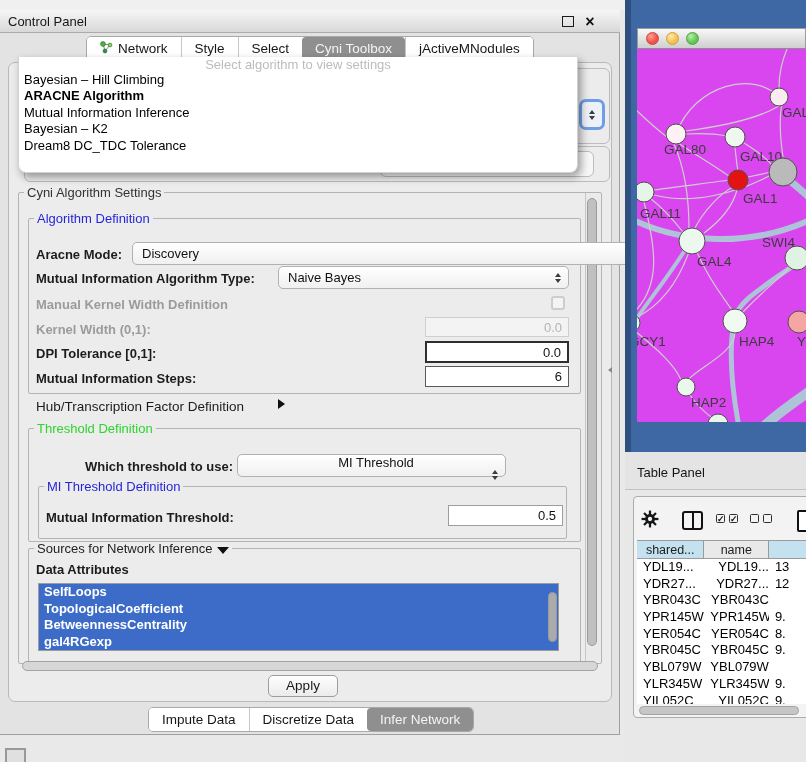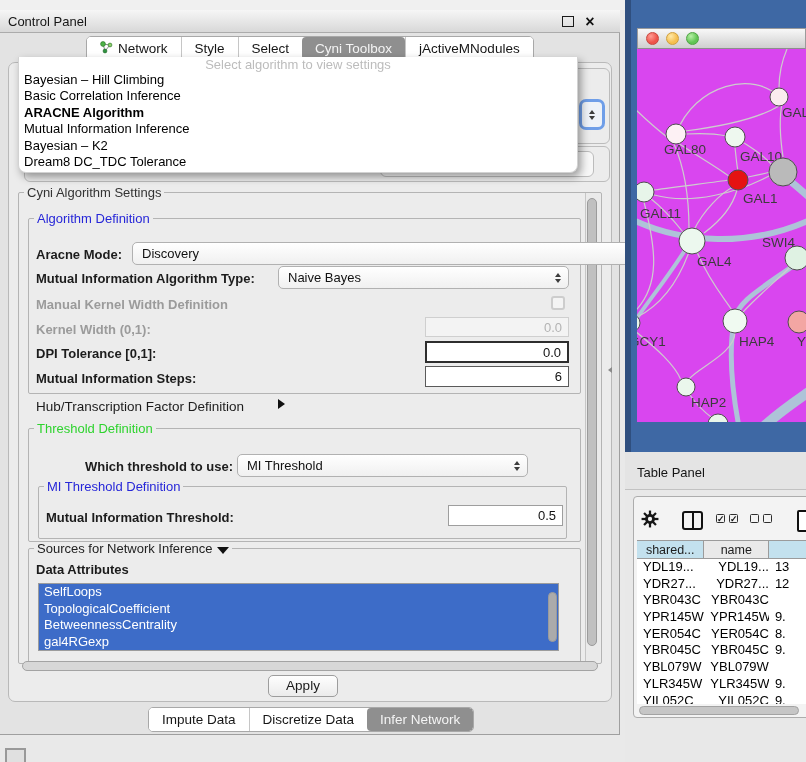--- a/index.html
+++ b/index.html
@@ -46,21 +46,21 @@
   .tri-down-big{width:0;height:0;border-left:6px solid transparent;border-right:6px solid transparent;border-top:7px solid #101010;display:inline-block;margin-left:4px;vertical-align:-1px;}
   .tri-left-sm{width:0;height:0;border-top:3.5px solid transparent;border-bottom:3.5px solid transparent;border-right:4.5px solid #8a8a8a;}
   .field{box-sizing:border-box;background:#fff;text-align:right;padding:1px 6px;color:#111;line-height:17px;}
   .field.disabled{background:#f3f3f3;border:1px solid #cfcfcf;color:#b3b3b3;}
   .field.strong{border:2px solid #2e2e2e;}
   .field.mid{border:1px solid #5a5a5a;}
   .field.light{border:1px solid #9e9e9e;}
   .checkbox{width:14px;height:14px;border:2px solid #cdcdcd;border-radius:3px;background:#f4f4f4;box-sizing:border-box;}
   .vscroll-track{background:#eaeaea;border-left:1px solid #c6c6c6;}
   .scroll-thumb{background:#c0c0c0;border:1px solid #9b9b9b;border-radius:6px;box-sizing:border-box;}
-  .attr-item{height:16.5px;line-height:16.5px;background:#3d6cc8;color:#fff;padding-left:5px;}
+  .attr-item{height:16.5px;line-height:16.5px;background:#3d6cc8;color:#fff;padding-left:5px;font-weight:bold;}
   .apply-btn{width:70px;height:22px;line-height:20px;text-align:center;background:linear-gradient(#fefefe,#ebebeb);border:1px solid #9d9d9d;border-radius:5px;font-size:13.5px;box-sizing:border-box;}
   
   .desktop{left:625px;top:0;width:181px;height:452px;background:#3e68a4;box-shadow:inset 6px 0 0 rgba(20,35,60,.35);}
   .net-titlebar{left:637px;top:28px;width:169px;height:21px;background:linear-gradient(#f8f8f8,#cfcfcf);border:1px solid #9b9b9b;border-bottom-color:#8d8d8d;box-sizing:border-box;display:flex;align-items:center;gap:7px;padding-left:8px;}
   .tl{width:13px;height:13px;border-radius:50%;box-sizing:border-box;}
   .tl.red{background:radial-gradient(circle at 35% 30%,#ff9d94,#ee544a 60%);border:1px solid #c8463e;}
   .tl.yellow{background:radial-gradient(circle at 35% 30%,#ffe9a8,#f5bf4f 60%);border:1px solid #cf9f3c;}
   .tl.green{background:radial-gradient(circle at 35% 30%,#b7f0a6,#61c554 60%);border:1px solid #4fa344;}
   .net-canvas{left:637px;top:49px;width:169px;height:373px;background:#d946ef;overflow:hidden;}
   .netlabel{font-size:13.5px;fill:#3c3c3c;font-family:"Liberation Sans",sans-serif;}
@@ -131,21 +131,20 @@
   <div class="abs frag-group" style="left:24px;top:146px;width:584px;height:34px;"></div>
   <div class="abs frag-combo"></div>
   <div class="abs frag-stepper">
     <span class="tri-up"></span>
     <span class="tri-dn"></span>
   </div>
 
   <div class="abs dropdown">
     <div class="dd-prompt">Select algorithm to view settings</div>
   <div class="dd-item">Bayesian – Hill Climbing</div>
-      <div class="dd-item">Basic Correlation Inference</div>
       <div class="dd-item bold">ARACNE Algorithm</div>
       <div class="dd-item">Mutual Information Inference</div>
       <div class="dd-item">Bayesian – K2</div>
       <div class="dd-item">Dream8 DC_TDC Tolerance</div>
     </div>
 
   <div class="abs groupbox" style="left:18px;top:192px;width:582px;height:470px;"></div>
   <div class="abs legend" style="left:24px;top:186px;color:#333;">Cyni Algorithm Settings</div>
 
   <div class="abs vscroll-track" style="left:585px;top:193px;width:14px;height:468px;"></div>
@@ -186,21 +185,21 @@
 
   <div class="abs lbl plain" style="left:36px;top:399px;">
     <span>Hub/Transcription Factor Definition</span>
   </div>
   <div class="abs tri-right" style="left:278px;top:399px;"></div>
 
   <div class="abs groupbox" style="left:28px;top:428px;width:551px;height:112px;"></div>
   <div class="abs legend green" style="left:34px;top:422px;">Threshold Definition</div>
 
   <div class="abs lbl" style="left:85px;top:459px;">Which threshold to use:</div>
-  <div class="abs combo" style="left:237px;top:454px;width:291px;">
+  <div class="abs combo" style="left:237px;top:454px;width:269px;flex-direction:column;">
     <span>MI Threshold</span>
     <span class="spin">
         <span class="tri-up"></span>
         <span class="tri-dn"></span>
       </span>
   </div>
 
   <div class="abs groupbox" style="left:38px;top:486px;width:527px;height:51px;"></div>
   <div class="abs legend blue" style="left:44px;top:480px;text-align:center;">MI Threshold Definition</div>
 

